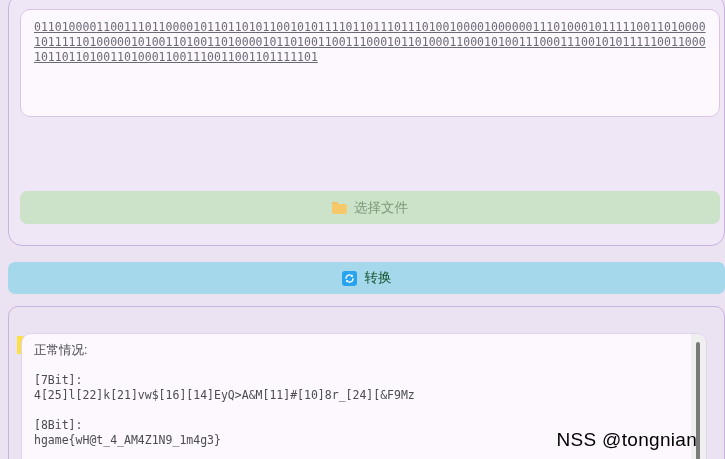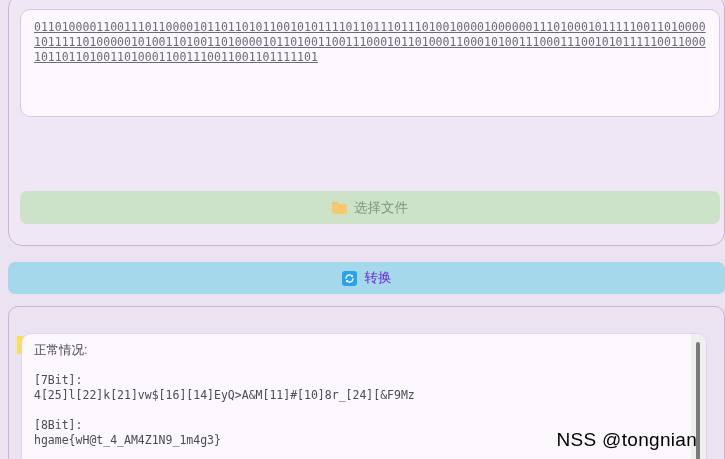--- a/index.html
+++ b/index.html
@@ -108,21 +108,21 @@
   .convert-button {
     position: absolute;
     left: 8px;
     top: 262px;
     width: 717px;
     height: 32px;
     box-sizing: border-box;
     background: #a5d8ea;
     border: none;
     border-radius: 7px;
-    color: #6d28d9;
+    color: #14532d;
     font-family: "Liberation Sans", sans-serif;
     font-size: 13.5px;
     display: flex;
     align-items: center;
     justify-content: center;
     gap: 8px;
     cursor: pointer;
     user-select: none;
   }
   .sync-icon {

